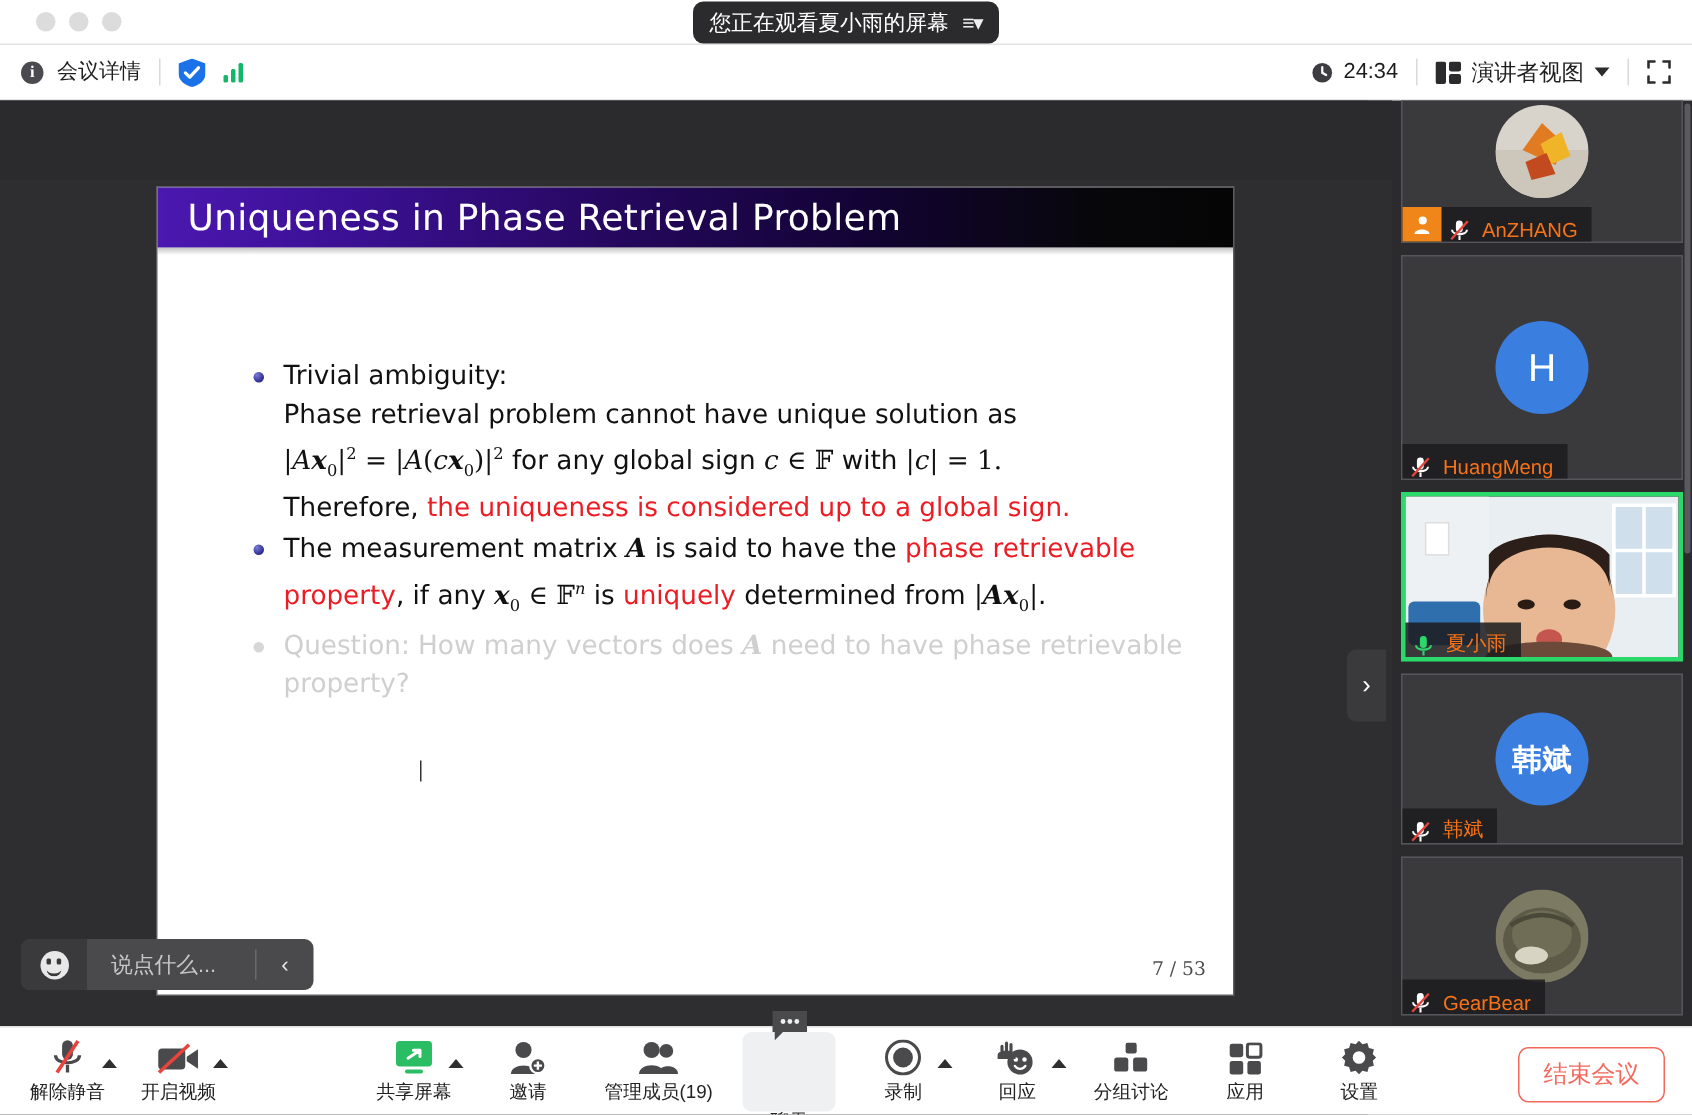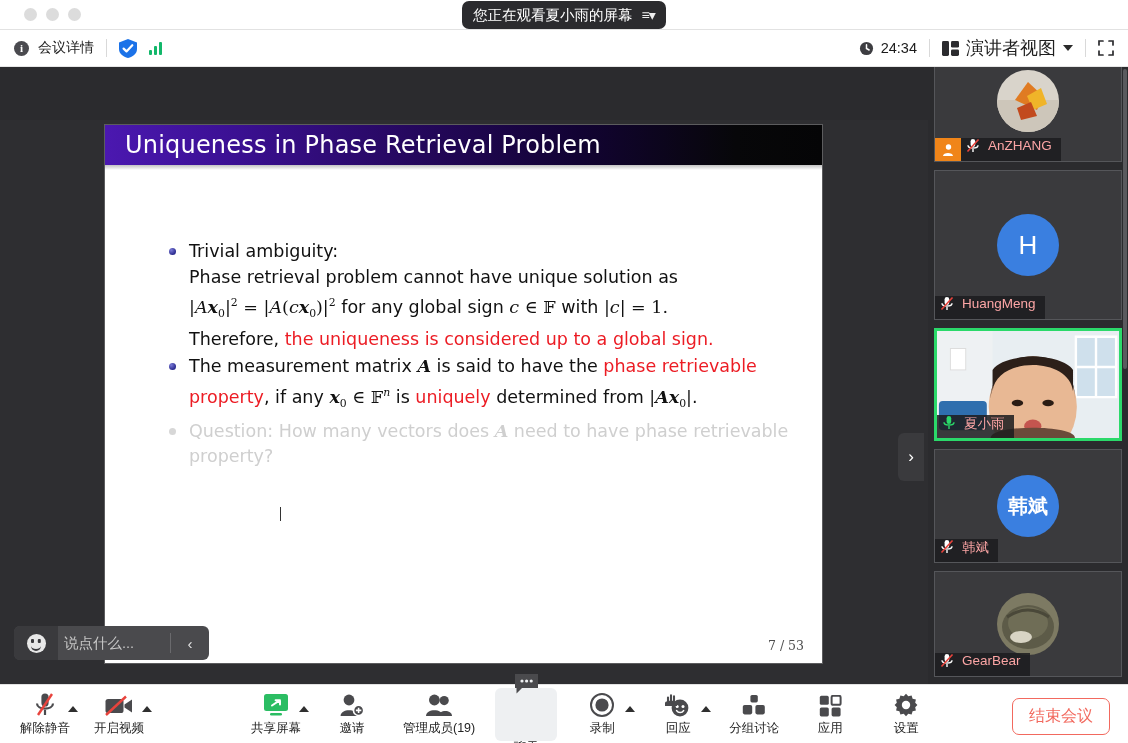--- a/index.html
+++ b/index.html
@@ -39,21 +39,21 @@
     text-align:center; font-family:"Liberation Serif", serif;
   }
   .vdiv { width:1px; height:18px; background:#d9d9d9; margin:0 12px; }
   .shield { width:18px; height:19px; position:relative; }
   .shield svg { display:block; }
   .bars { display:flex; align-items:flex-end; gap:2px; height:14px; }
   .bars i { width:3px; background:#12b76a; display:block; border-radius:1px; }
   .ib-right { margin-left:auto; display:flex; align-items:center; gap:0; }
   .clock-wrap { display:flex; align-items:center; gap:7px; font-size:14.5px; color:#1b1b1b; }
   .clock-ic { width:15px; height:15px; }
-  .view-wrap { display:flex; align-items:center; gap:7px; font-size:18px; }
+  .view-wrap { display:flex; align-items:center; gap:7px; font-size:15px; }
   .caret-d { width:0;height:0;border-left:5px solid transparent;border-right:5px solid transparent;border-top:6px solid #2b2b2b; }
   .fs-ic { width:16px; height:16px; }
 
   
   .stage { position:absolute; left:0; top:67px; width:928px; height:617px; background:#2e2e31; }
   .stage-top { position:absolute; left:0; top:0; width:928px; height:53px; background:#2b2b2e; }
 
   .slide {
     position:absolute; left:105px; top:58px; width:717px; height:538px;
     background:#ffffff; box-shadow:0 0 0 1px #5c5c5e;
@@ -96,21 +96,21 @@
     display:flex; align-items:center; background:#4a4a4d;
     border-radius:6px; overflow:hidden;
   }
   .cb-smiley { width:44px; height:34px; display:flex; align-items:center; justify-content:center;
                background:#3a3a3d; }
   .cb-smiley .face { width:19px; height:19px; border-radius:50%; background:#e8e8e8; position:relative; }
   .cb-smiley .face::before { content:""; position:absolute; left:4.5px; top:5.5px; width:2.6px; height:3.6px;
     background:#3a3a3d; border-radius:1px; box-shadow:6.8px 0 0 #3a3a3d; }
   .cb-smiley .face::after { content:""; position:absolute; left:4.5px; top:11px; width:10px; height:4.5px;
     border-bottom:2.2px solid #3a3a3d; border-radius:0 0 8px 8px; }
-  .cb-input { color:#c6c6c6; font-size:14.5px; padding:0 6px; min-width:112px; }
+  .cb-input { color:#c6c6c6; font-size:14.5px; padding:0 16px; min-width:112px; }
   .cb-sep { width:1px; height:20px; background:#6a6a6d; }
   .cb-arrow { width:38px; height:34px; display:flex; align-items:center; justify-content:center;
               color:#e5e5e5; font-size:15px; }
 
   
   .collapse {
     position:absolute; left:898px; top:366px; width:26px; height:48px;
     background:#3a3a3d; border-radius:6px 0 0 6px;
     display:flex; align-items:center; justify-content:center; color:#fff; font-size:17px;
   }
@@ -120,22 +120,22 @@
           background:#2b2b2e; overflow:hidden; }
   .tile { position:relative; margin:0 6px 8px 6px; height:var(--h);
           background:#3a3a3d; border:1px solid #55565a; }
   .tile.self { border:3px solid #2bd96a; }
   .tile.clipped-top { margin-top:-28px; }
   .avatar { position:absolute; left:50%; top:50%; transform:translate(-50%,-50%);
             width:62px; height:62px; border-radius:50%; overflow:hidden; }
   .avatar.letter { background:#3a7fe0; color:#fff; display:flex; align-items:center;
                    justify-content:center; font-size:26px; }
   .avatar.letter.cn { font-size:20px; font-weight:bold; letter-spacing:0px;}
-  .nameplate { position:absolute; left:0; bottom:0; height:23px; display:flex; align-items:flex-start;
-               background:#1d1d1fdd; color:#fca5a5; font-size:13.5px; padding-right:9px;margin-top:35px; }
+  .nameplate { position:absolute; left:0; bottom:0; height:23px; display:flex; align-items:flex-end;
+               background:#1d1d1fdd; color:#f97316; font-size:13.5px; padding-right:9px;margin-top:35px; }
   .np-host { width:26px; height:23px; background:#f08519; display:flex; align-items:center; justify-content:center; }
   .np-mic { width:24px; display:flex; align-items:center; justify-content:center; }
   .np-name { padding-left:3px; white-space:nowrap; }
   .rail-scroll { position:absolute; right:1px; top:2px; width:4px; height:300px;
                  background:#5a5a5e; border-radius:2px; }
 
   
   .toolbar { position:absolute; left:0; top:684px; width:1128px; height:59px;
              background:#ffffff; border-top:1px solid #e2e2e2; }
   .tb-left { position:absolute; left:14px; top:0; height:59px; display:flex;text-align:center; }

